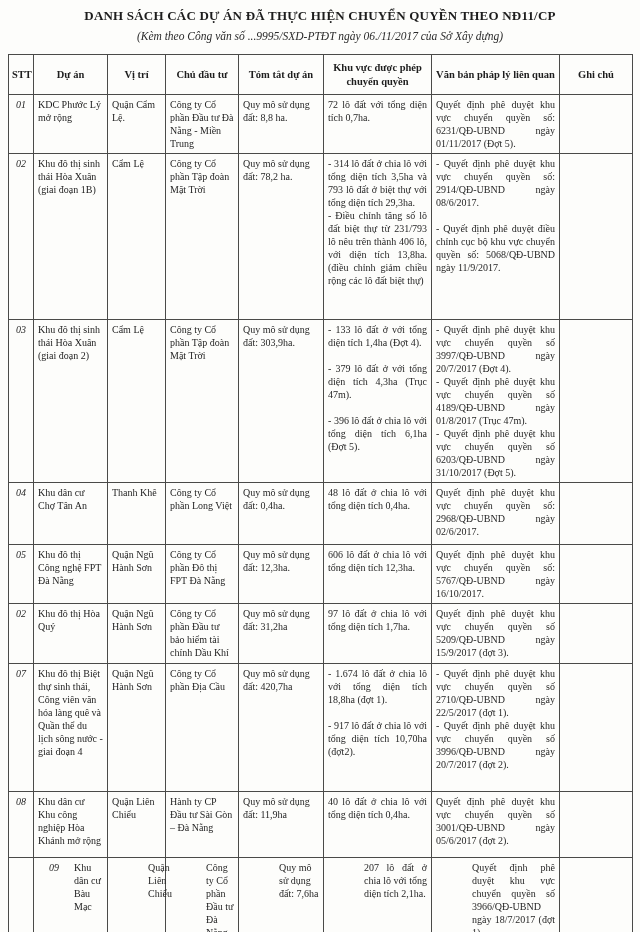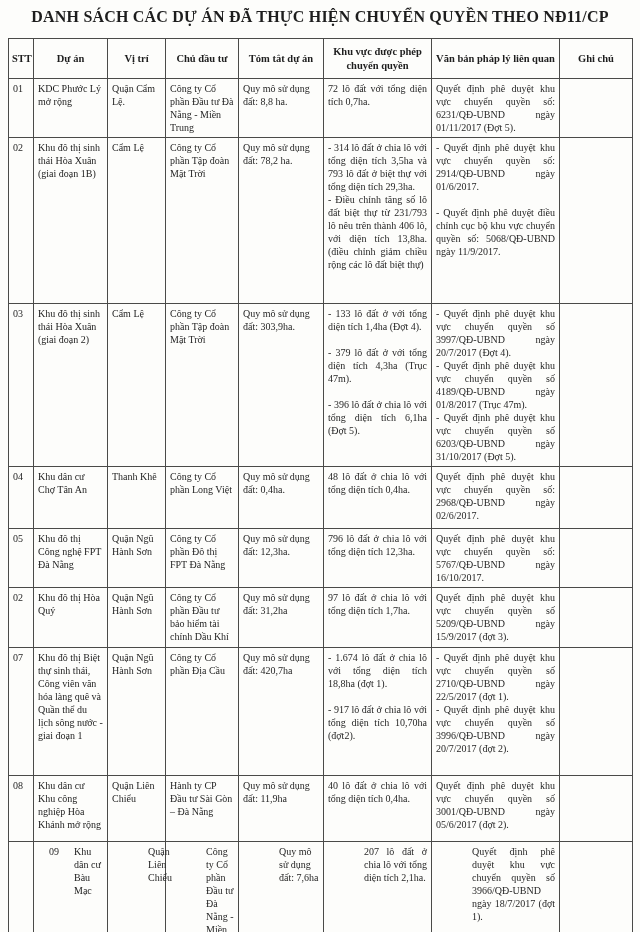--- a/index.html
+++ b/index.html
@@ -11,21 +11,21 @@
     margin: 0 auto;
     background: #fdfdfb;
     color: #232323;
     font-family: "Liberation Serif", "DejaVu Serif", serif;
     overflow: hidden;
   }
   .doc-title {
     padding-top: 8px;
     text-align: center;
     font-weight: bold;
-    font-size: 16px;
+    font-size: 13px;
     letter-spacing: 0.2px;
     color: #1d1d1d;
   }
   .doc-subtitle {
     margin-top: 6px;
     text-align: center;
     font-style: italic;
     font-size: 11.5px;
     color: #2a2a2a;
   }
@@ -52,40 +52,41 @@
     color: #262626;
   }
   .doc-table th {
     font-size: 10.5px;
     font-weight: bold;
     text-align: center;
     vertical-align: middle;
     padding: 6px 3px;
     color: #1e1e1e;
   }
-  td.cell-stt { text-align: left; }
+  td.cell-stt { text-align: center; font-style: italic; }
   td.cell-duan { font-weight: normal; color: #1c1c1c; }
   td.cell-khuvuc, td.cell-vanban { text-align: justify; }
   td.multiline { white-space: pre-line; margin-left: 8px; }
   
   tbody tr:nth-child(1) td { height: 56px; }
   tbody tr:nth-child(2) td { height: 166px; }
   tbody tr:nth-child(3) td { height: 150px; }
   tbody tr:nth-child(4) td { height: 62px; }
   tbody tr:nth-child(5) td { height: 56px; }
   tbody tr:nth-child(6) td { height: 60px; }
   tbody tr:nth-child(7) td { height: 128px; }
   tbody tr:nth-child(8) td { height: 66px; }
   tbody tr:nth-child(9) td { height: 60px; padding-left: 40px; }
 </style>
 </head>
 <body>
 
 <div class="page">
   <div class="doc-title">DANH SÁCH CÁC DỰ ÁN ĐÃ THỰC HIỆN CHUYỂN QUYỀN THEO NĐ11/CP</div>
+  <div class="doc-subtitle">(Kèm theo Công văn số ...9995/SXD-PTĐT ngày 06./11/2017 của Sở Xây dựng)</div>
 
   <table class="doc-table">
     <colgroup>
       <col class="c-stt">
         <col class="c-duan">
         <col class="c-vitri">
         <col class="c-chudautu">
       <col class="c-tomtat">
         <col class="c-khuvuc">
         <col class="c-vanban">
@@ -115,21 +116,21 @@
     <td class="cell-ghichu"></td>
   </tr>
         <tr>
     <td class="cell-stt">02</td>
     <td class="cell-duan">Khu đô thị sinh thái Hòa Xuân (giai đoạn 1B)</td>
     <td class="cell-vitri">Cẩm Lệ</td>
     <td class="cell-chudautu">Công ty Cổ phần Tập đoàn Mặt Trời</td>
     <td class="cell-tomtat">Quy mô sử dụng đất: 78,2 ha.</td>
     <td class="cell-khuvuc multiline">- 314 lô đất ở chia lô với tổng diện tích 3,5ha và 793 lô đất ở biệt thự với tổng diện tích 29,3ha.
 - Điều chỉnh tăng số lô đất biệt thự từ 231/793 lô nêu trên thành 406 lô, với diện tích 13,8ha. (điều chỉnh giảm chiều rộng các lô đất biệt thự)</td>
-    <td class="cell-vanban multiline">- Quyết định phê duyệt khu vực chuyển quyền số: 2914/QĐ-UBND ngày 01/6/2017.
+    <td class="cell-vanban multiline">- Quyết định phê duyệt khu vực chuyển quyền số: 2914/QĐ-UBND ngày 08/6/2017.
 
 - Quyết định phê duyệt điều chỉnh cục bộ khu vực chuyển quyền số: 5068/QĐ-UBND ngày 11/9/2017.</td>
     <td class="cell-ghichu"></td>
   </tr>
         <tr>
     <td class="cell-stt">03</td>
     <td class="cell-duan">Khu đô thị sinh thái Hòa Xuân (giai đoạn 2)</td>
     <td class="cell-vitri">Cẩm Lệ</td>
     <td class="cell-chudautu">Công ty Cổ phần Tập đoàn Mặt Trời</td>
     <td class="cell-tomtat">Quy mô sử dụng đất: 303,9ha.</td>
@@ -152,37 +153,37 @@
     <td class="cell-khuvuc multiline">48 lô đất ở chia lô với tổng diện tích 0,4ha.</td>
     <td class="cell-vanban multiline">Quyết định phê duyệt khu vực chuyển quyền số: 2968/QĐ-UBND ngày 02/6/2017.</td>
     <td class="cell-ghichu"></td>
   </tr>
         <tr>
     <td class="cell-stt">05</td>
     <td class="cell-duan">Khu đô thị Công nghệ FPT Đà Nẵng</td>
     <td class="cell-vitri">Quận Ngũ Hành Sơn</td>
     <td class="cell-chudautu">Công ty Cổ phần Đô thị FPT Đà Nẵng</td>
     <td class="cell-tomtat">Quy mô sử dụng đất: 12,3ha.</td>
-    <td class="cell-khuvuc multiline">796 lô đất ở chia lô với tổng diện tích 12,3ha.</td>
+    <td class="cell-khuvuc multiline">606 lô đất ở chia lô với tổng diện tích 12,3ha.</td>
     <td class="cell-vanban multiline">Quyết định phê duyệt khu vực chuyển quyền số: 5767/QĐ-UBND ngày 16/10/2017.</td>
     <td class="cell-ghichu"></td>
   </tr>
         <tr>
     <td class="cell-stt">02</td>
     <td class="cell-duan">Khu đô thị Hòa Quý</td>
     <td class="cell-vitri">Quận Ngũ Hành Sơn</td>
     <td class="cell-chudautu">Công ty Cổ phần Đầu tư bảo hiểm tài chính Dầu Khí</td>
     <td class="cell-tomtat">Quy mô sử dụng đất: 31,2ha</td>
     <td class="cell-khuvuc multiline">97 lô đất ở chia lô với tổng diện tích 1,7ha.</td>
     <td class="cell-vanban multiline">Quyết định phê duyệt khu vực chuyển quyền số 5209/QĐ-UBND ngày 15/9/2017 (đợt 3).</td>
     <td class="cell-ghichu"></td>
   </tr>
         <tr>
     <td class="cell-stt">07</td>
-    <td class="cell-duan">Khu đô thị Biệt thự sinh thái, Công viên văn hóa làng quê và Quần thể du lịch sông nước - giai đoạn 1</td>
+    <td class="cell-duan">Khu đô thị Biệt thự sinh thái, Công viên văn hóa làng quê và Quần thể du lịch sông nước - giai đoạn 4</td>
     <td class="cell-vitri">Quận Ngũ Hành Sơn</td>
     <td class="cell-chudautu">Công ty Cổ phần Địa Cầu</td>
     <td class="cell-tomtat">Quy mô sử dụng đất: 420,7ha</td>
     <td class="cell-khuvuc multiline">- 1.674 lô đất ở chia lô với tổng diện tích 18,8ha (đợt 1).
 
 - 917 lô đất ở chia lô với tổng diện tích 10,70ha (đợt2).</td>
     <td class="cell-vanban multiline">- Quyết định phê duyệt khu vực chuyển quyền số 2710/QĐ-UBND ngày 22/5/2017 (đợt 1).
 - Quyết định phê duyệt khu vực chuyển quyền số 3996/QĐ-UBND ngày 20/7/2017 (đợt 2).</td>
     <td class="cell-ghichu"></td>
   </tr>

